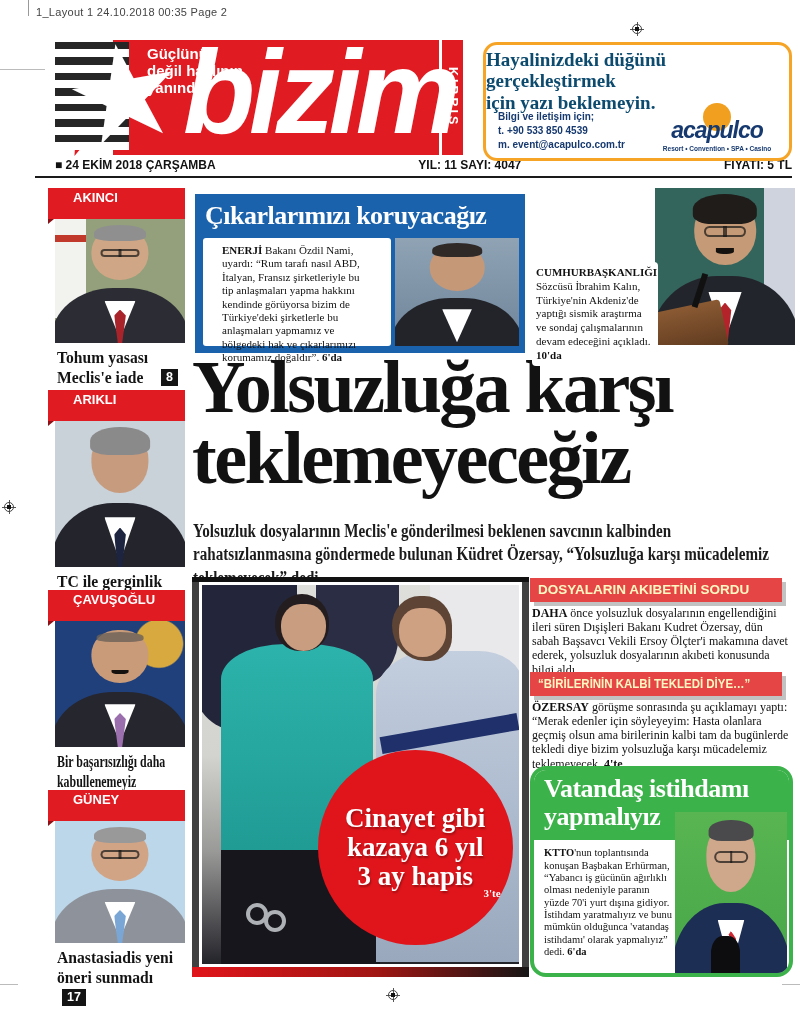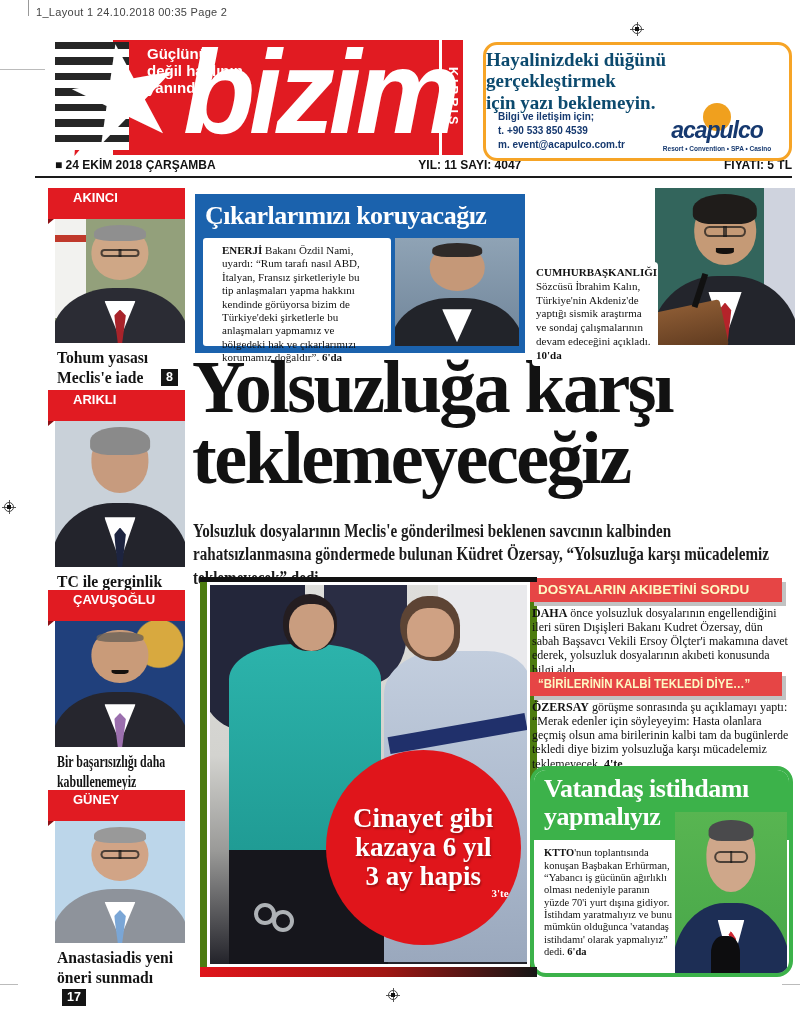--- a/index.html
+++ b/index.html
@@ -109,21 +109,21 @@
     font:11px "Liberation Serif",serif; line-height:1.25; color:#111; z-index:2; }
 
   
   .main-h { left:192px; top:352px; font:900 74px "Liberation Serif",serif; line-height:.96;
     letter-spacing:-2.5px; color:#121212; }
   .subhead { left:193px; top:520px; width:600px; }
   .subhead > span { display:inline-block; width:119%; transform:scaleX(.84); transform-origin:left top;
     font:700 18px "Liberation Serif",serif; line-height:1.3; color:#1b1b1b; }
 
   
-  .mframe { left:200px; top:577px; width:337px; height:400px; background:#4d7c0f; }
+  .mframe { left:192px; top:577px; width:337px; height:400px; background:#404040; }
   .mframe::before { content:""; position:absolute; left:0; right:0; top:0; height:5px; background:#111; z-index:2; }
   .mframe::after { content:""; position:absolute; left:0; right:0; bottom:0; height:10px;
     background:linear-gradient(90deg,#e0151b 0%,#a01613 55%,#161616 100%); z-index:2; }
   .mp-inner { position:absolute; left:7px; right:7px; top:5px; bottom:10px; border:3px solid #fff; overflow:hidden;
     background:linear-gradient(180deg,#dededb 0,#d3d3cf 45%,#9a9a98 70%,#23232a 100%); }
   .mp-inner div { position:absolute; }
   .pol1 { left:-4%; top:-2%; width:34%; height:40%; background:#23263a; border-radius:0 0 40% 40%; }
   .pol2 { left:36%; top:-4%; width:26%; height:30%; background:#2a2d44; border-radius:0 0 45% 45%; }
   .esc  { right:-2%; top:-2%; width:30%; height:34%; background:#e9e9ec; border-radius:0 0 30% 30%; }
   .w-hair { left:23%; top:2.5%; width:17%; height:15%; background:#241d20; border-radius:50% 50% 45% 45%; }

